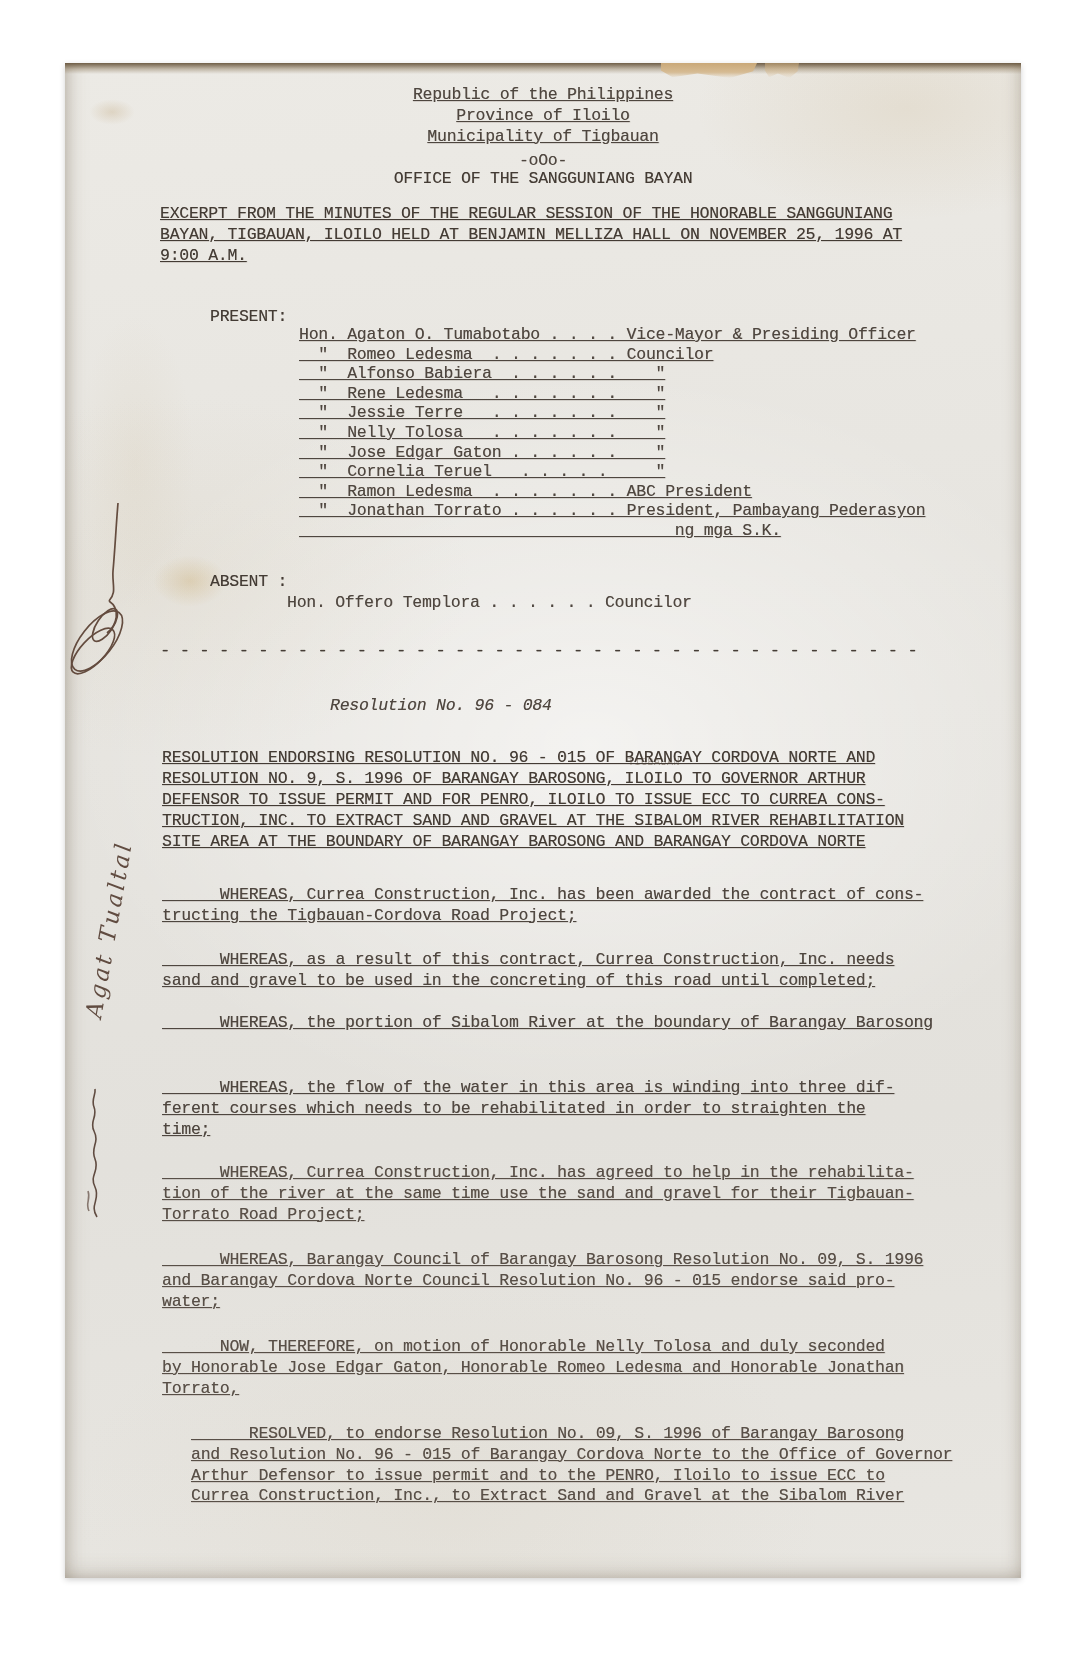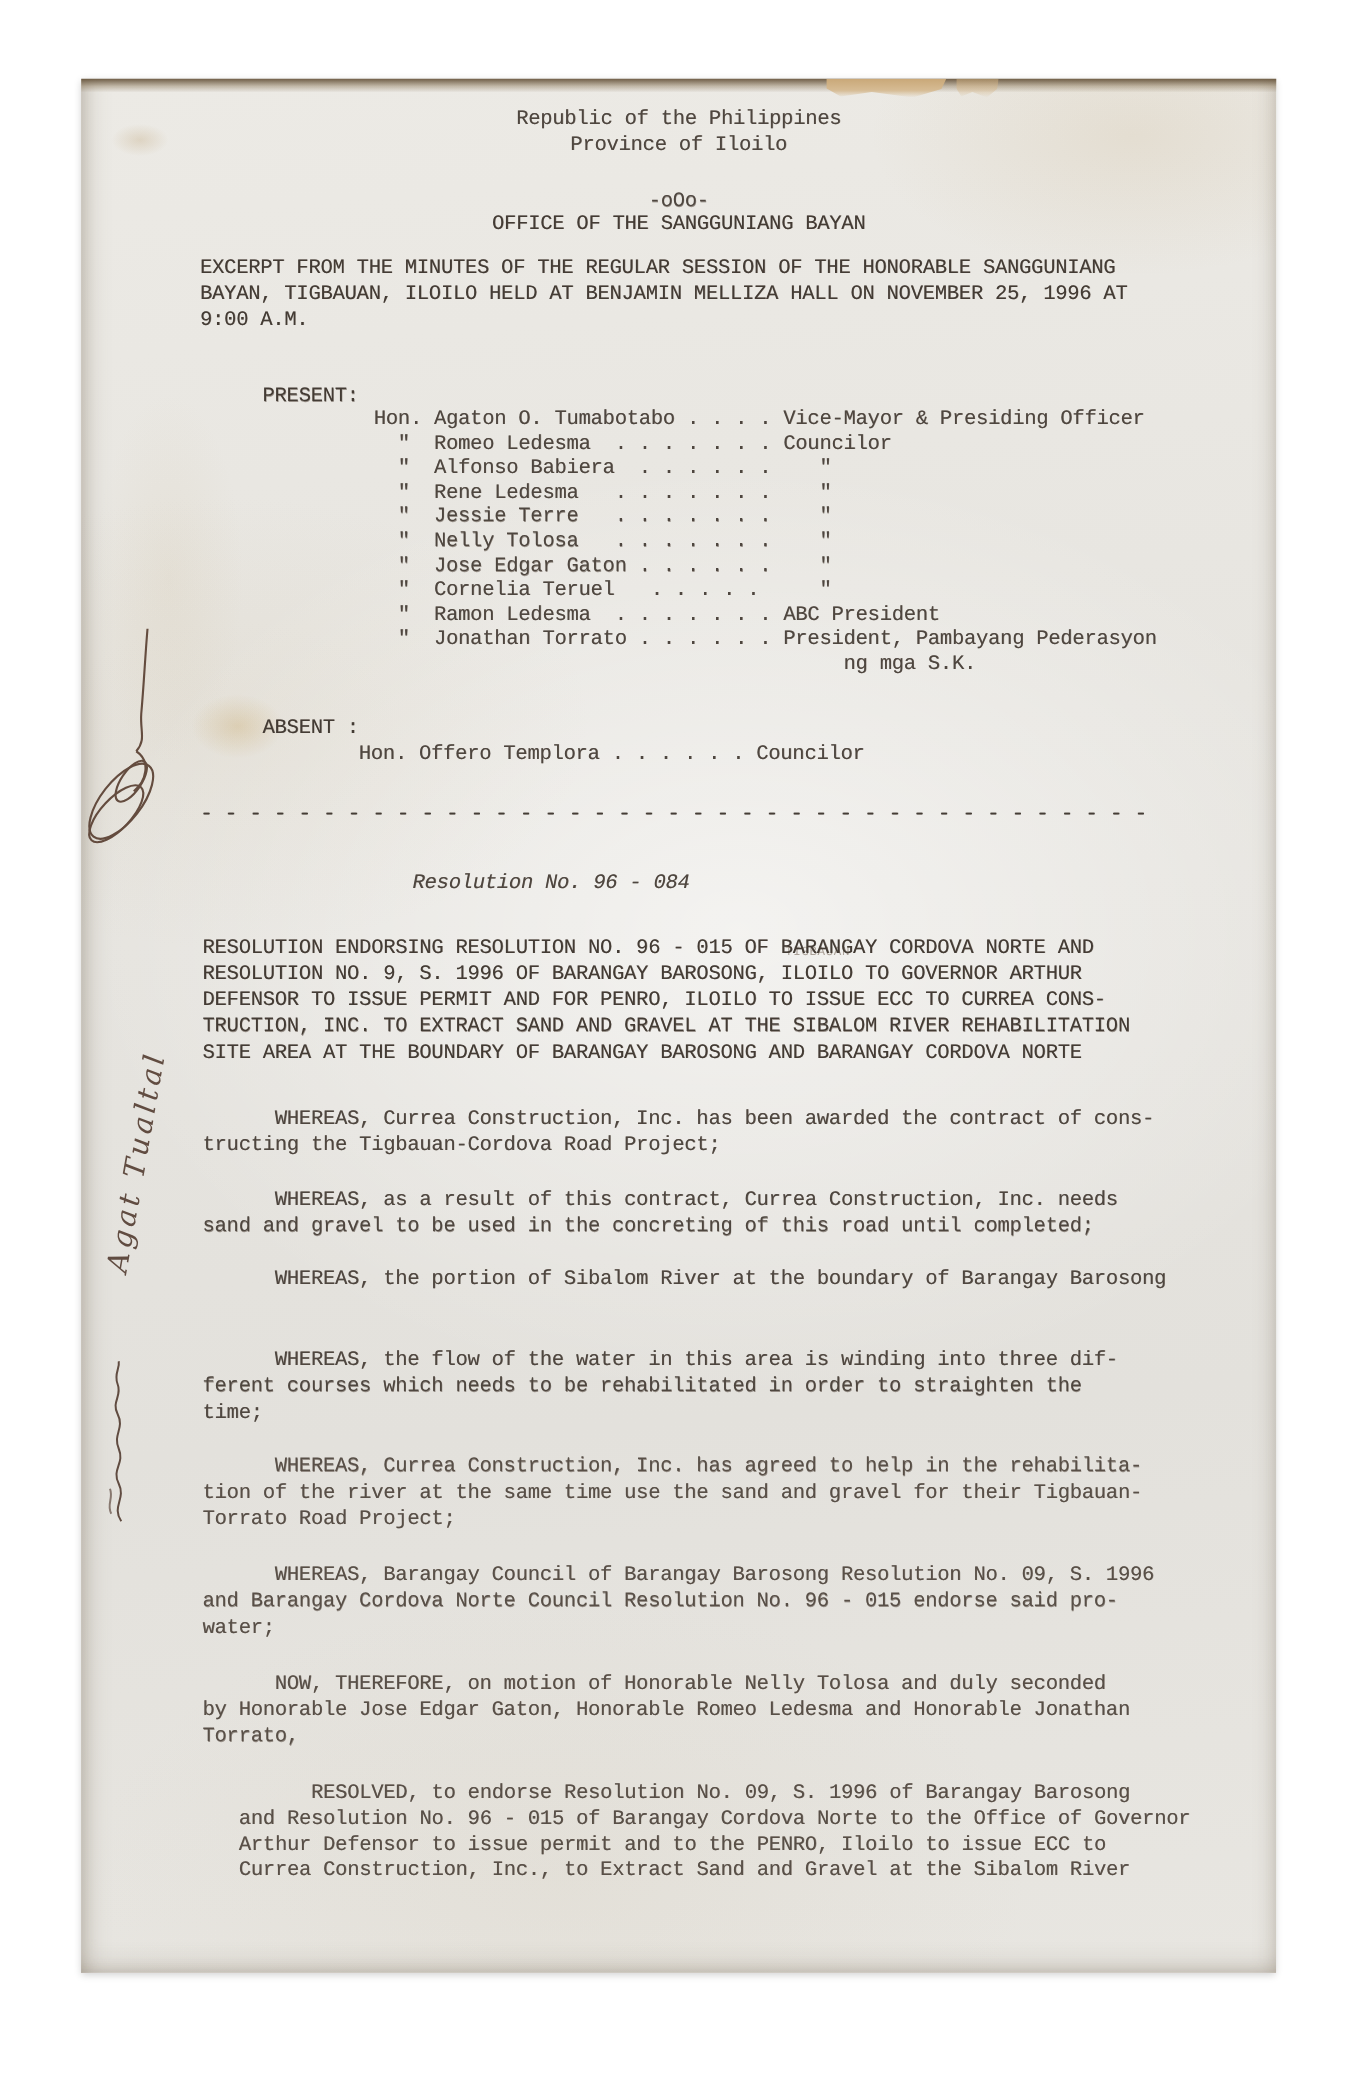--- a/index.html
+++ b/index.html
@@ -15,21 +15,21 @@
          box-shadow: inset 14px 0 22px -16px rgba(110,95,75,.55),
                      inset -12px 0 20px -14px rgba(110,95,75,.40),
                      inset 0 -14px 24px -16px rgba(110,95,75,.45),
                      0 2px 6px rgba(0,0,0,.18);}
   #paper::before{content:'';position:absolute;top:0;left:0;right:0;height:11px;
          background:linear-gradient(to bottom, rgba(92,72,46,.85), rgba(130,108,75,.38) 55%, transparent);}
   .torn-patch{position:absolute;top:0;height:15px;background:linear-gradient(to bottom,#c9a878,#d6bb93 60%,transparent);
          clip-path:polygon(0 0,100% 0,96% 55%,72% 100%,38% 70%,12% 95%,0 50%);}
   .stain{position:absolute;border-radius:50%;pointer-events:none;}
   .block{position:absolute;color:#4e463f;font-size:16.4px;letter-spacing:-0.2px;}
-  .block .line{height:20.8px;line-height:20.8px;white-space:pre;}
+  .block .line{height:20.8px;line-height:20.8px;white-space:pre;text-decoration:underline;}
   .present-rows .line{height:19.6px;line-height:19.6px;margin-left:12px;}
   .title-lines .line,.excerpt .line{height:21px;line-height:21px;}
   .caps{color:#433b34;text-shadow:0.45px 0 currentColor, 0 0 1px rgba(70,55,40,.45);}
   .ink{text-shadow:0.3px 0.3px 0.5px rgba(70,55,45,.5);}
   .faded{color:#584f47;}
   .center{text-align:center;width:956px;left:0;}
   .overlay-word{position:absolute;color:rgba(100,82,66,.5);font-size:10px;letter-spacing:.5px;}
   .divider{position:absolute;color:#453d36;font-size:16.4px;white-space:pre;text-shadow:0.5px 0 currentColor;}
   svg text{fill:#4a3226;}
 </style>
@@ -42,20 +42,21 @@
     <div class="torn-patch" style="left:596px;width:96px;"></div>
     <div class="torn-patch" style="left:700px;width:34px;opacity:.55;"></div>
     <div class="stain" style="left:88px;top:492px;width:74px;height:52px;background:radial-gradient(ellipse,rgba(192,150,70,.25),transparent 70%);"></div>
     <div class="stain" style="left:24px;top:36px;width:46px;height:26px;background:radial-gradient(ellipse,rgba(165,125,60,.20),transparent 70%);"></div>
     <div class="stain" style="left:10px;top:250px;width:120px;height:300px;background:radial-gradient(ellipse,rgba(200,180,140,.12),transparent 70%);"></div>
 
     <div class="block center ink" style="top:22px;">
       <div class="header-lines" style="line-height:19px;">
           <div class="line">Republic of the Philippines</div>
           <div class="line">Province of Iloilo</div>
+          <div class="line">Municipality of Tigbauan</div>
         </div>
     </div>
     <div class="block center ink" style="top:88px;">-oOo-</div>
     <div class="block center caps ink" style="top:106px;">OFFICE OF THE SANGGUNIANG BAYAN</div>
 
     <div class="block excerpt caps ink" style="left:95px;top:140px;">
       <div>
           <div class="line">EXCERPT FROM THE MINUTES OF THE REGULAR SESSION OF THE HONORABLE SANGGUNIANG</div>
           <div class="line">BAYAN, TIGBAUAN, ILOILO HELD AT BENJAMIN MELLIZA HALL ON NOVEMBER 25, 1996 AT</div>
           <div class="line">9:00 A.M.</div>

